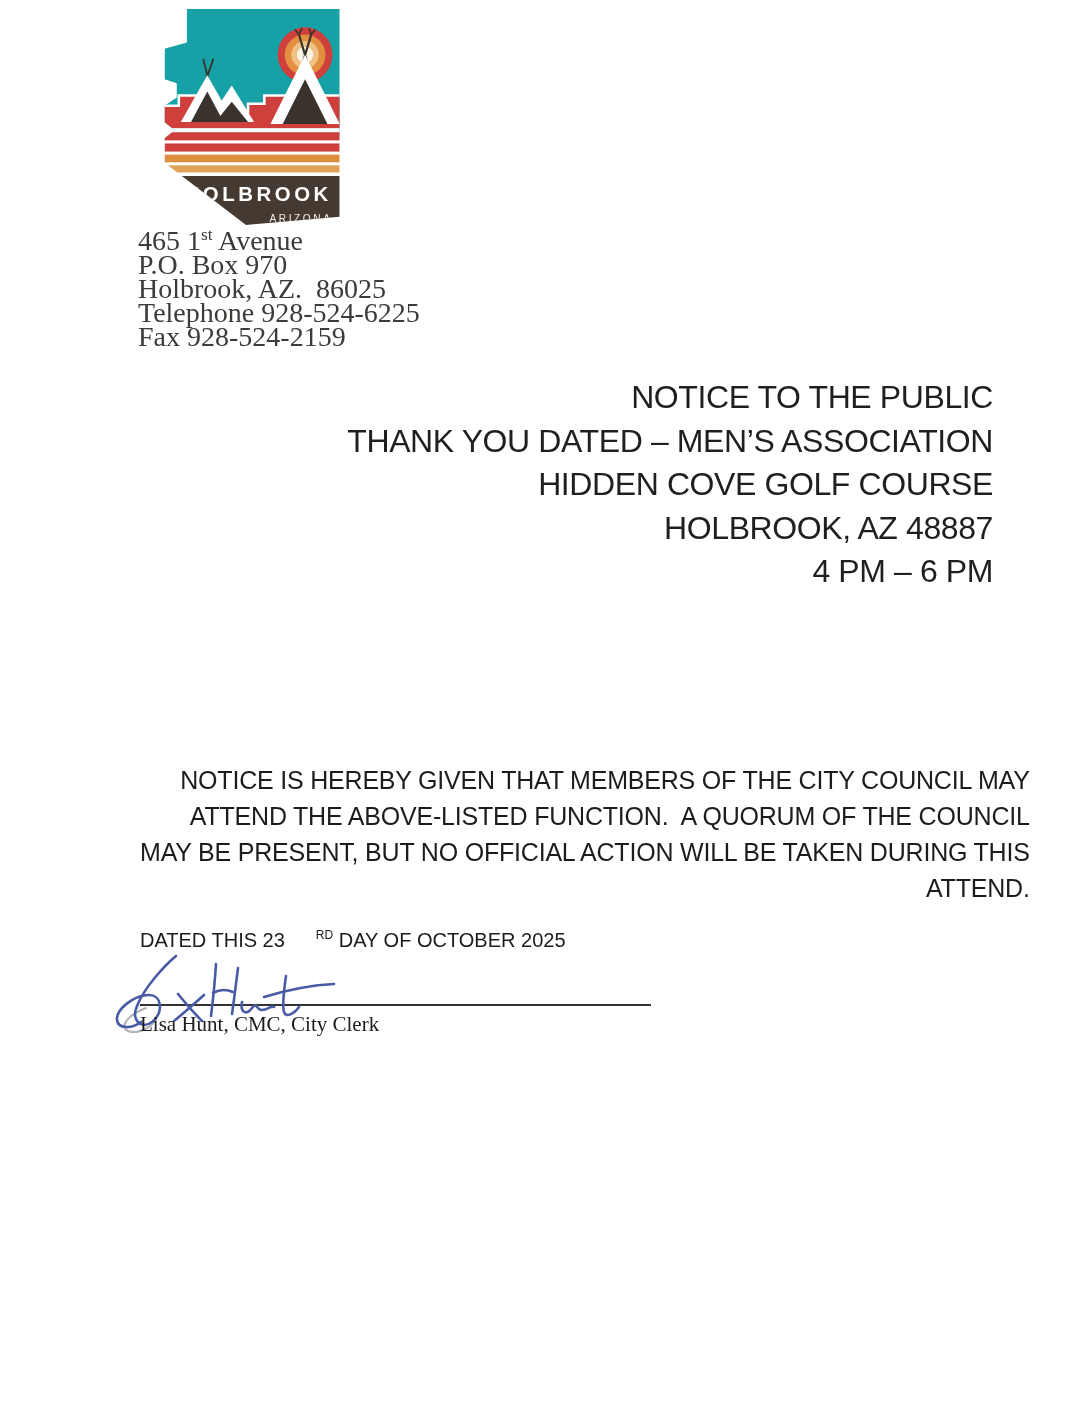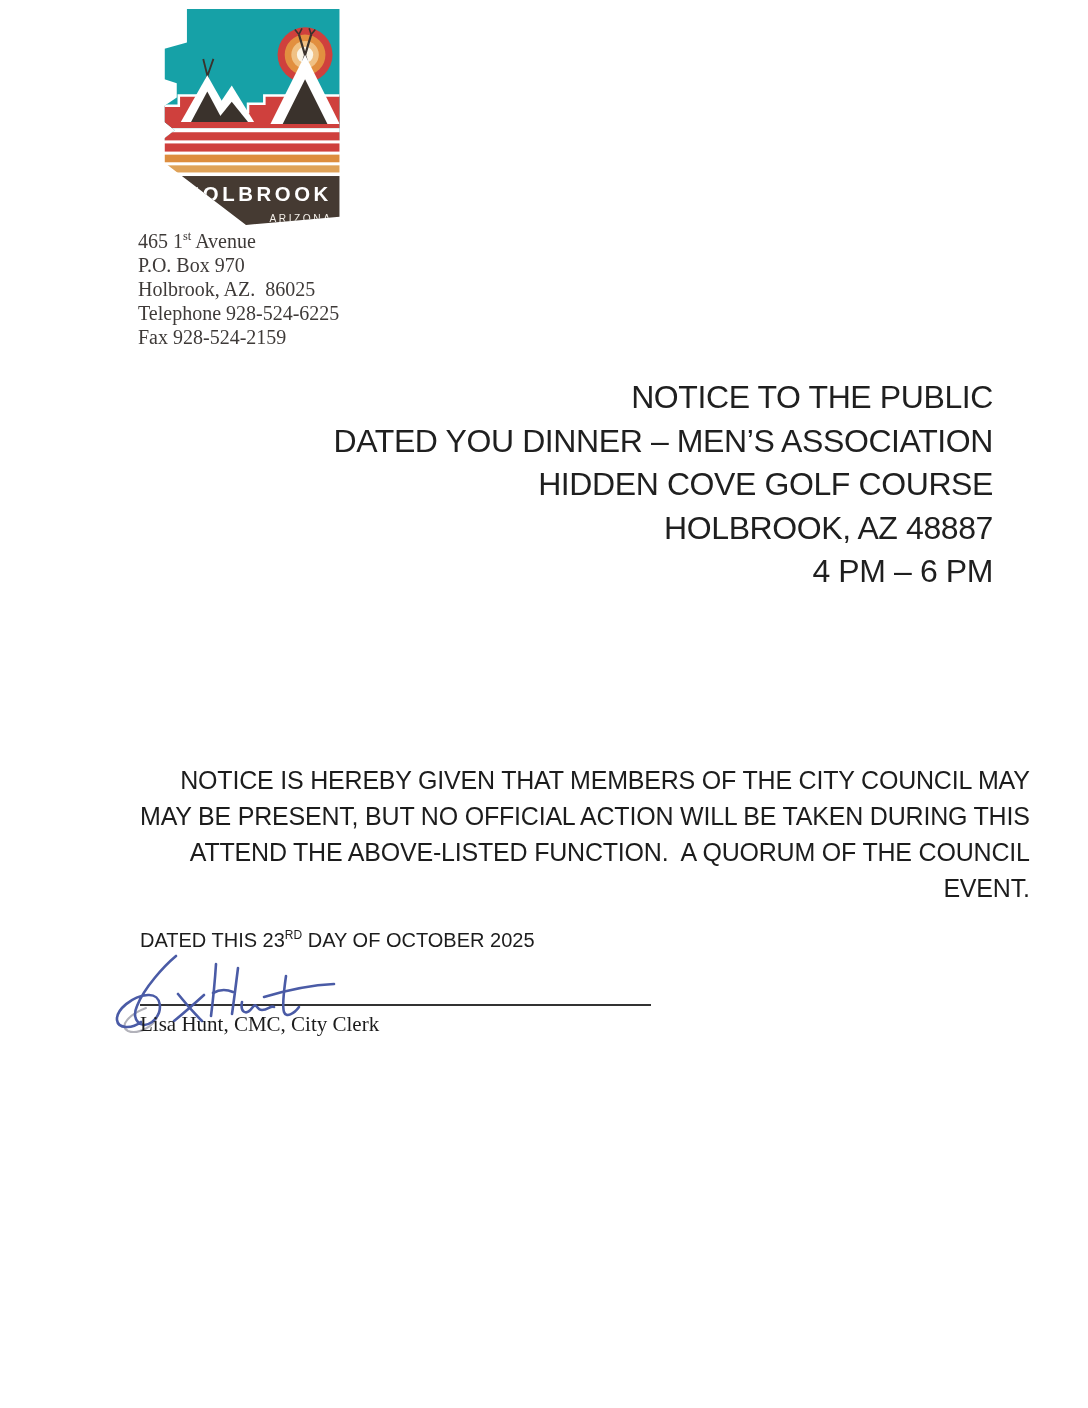--- a/index.html
+++ b/index.html
@@ -4,36 +4,36 @@
 <style>
   html,body{margin:0;padding:0;background:#ffffff;}
   body{width:1088px;height:1408px;position:relative;font-family:"Liberation Sans",sans-serif;overflow:hidden;}
   .page{position:absolute;left:0;top:0;width:1088px;height:1408px;background:#ffffff;}
 
   
   .logo{position:absolute;left:150px;top:8px;width:192px;height:222px;}
 
   
   .letterhead{position:absolute;left:138px;top:229px;font-family:"Liberation Serif",serif;
-              font-size:20px;line-height:24px;color:#3e3a38;}
+              font-size:28px;line-height:24px;color:#3e3a38;}
   .letterhead sup{font-size:0.62em;vertical-align:super;line-height:0;}
 
   
   .title-block{position:absolute;left:140px;top:376px;width:853px;text-align:right;
                font-size:32px;line-height:43.5px;color:#1f1f1f;letter-spacing:-0.4px;}
   .title-block .tline{white-space:nowrap;}
 
   
   .body-par{position:absolute;left:140px;top:762px;font-size:25px;line-height:36px;
             color:#1c1c1c;letter-spacing:-0.2px;text-align:right;}
   .body-par .bline{white-space:nowrap;}
 
   
   .dated{position:absolute;left:140px;top:929px;font-size:20px;color:#1c1c1c;white-space:nowrap;}
-  .dated sup{font-size:0.6em;vertical-align:super;line-height:0;}
+  .dated sup{font-size:0.6em;vertical-align:super;line-height:0;margin-left:31px;}
 
   
   .sig-rule{position:absolute;left:140px;top:1004px;width:511px;height:0;border-top:2px solid #333333;}
   .sig-svg{position:absolute;left:112px;top:950px;width:230px;height:84px;}
   .sig-name{position:absolute;left:140px;top:1012px;font-size:21px;color:#1c1c1c;white-space:nowrap;font-family:Liberation Serif, serif;}
 </style>
 </head>
 <body>
 
 <div class="page">
@@ -88,31 +88,31 @@
   <div class="letterhead">
     <div><span>465 1</span><sup>st</sup><span> Avenue</span></div>
     <div>P.O. Box 970</div>
     <div>Holbrook, AZ.&nbsp; 86025</div>
     <div>Telephone 928-524-6225</div>
     <div>Fax 928-524-2159</div>
   </div>
 
   <div class="title-block">
     <div class="tline">NOTICE TO THE PUBLIC</div>
-    <div class="tline">DATED YOU DINNER – MEN’S ASSOCIATION</div>
+    <div class="tline">THANK YOU DATED – MEN’S ASSOCIATION</div>
     <div class="tline">HIDDEN COVE GOLF COURSE</div>
     <div class="tline">HOLBROOK, AZ 48887</div>
     <div class="tline">4 PM – 6 PM</div>
   </div>
 
   <div class="body-par">
     <div class="bline">NOTICE IS HEREBY GIVEN THAT MEMBERS OF THE CITY COUNCIL MAY</div>
+    <div class="bline">ATTEND THE ABOVE-LISTED FUNCTION.&nbsp; A QUORUM OF THE COUNCIL</div>
     <div class="bline">MAY BE PRESENT, BUT NO OFFICIAL ACTION WILL BE TAKEN DURING THIS</div>
-    <div class="bline">ATTEND THE ABOVE-LISTED FUNCTION.&nbsp; A QUORUM OF THE COUNCIL</div>
-    <div class="bline">EVENT.</div>
+    <div class="bline">ATTEND.</div>
   </div>
 
   <div class="dated"><span>DATED THIS 23</span><sup>RD</sup><span> DAY OF OCTOBER 2025</span></div>
 
   <div class="sig-rule"></div>
   <svg class="sig-svg" viewBox="0 0 230 84" xmlns="http://www.w3.org/2000/svg">
     <path d="M34 58 C18 64 6 76 16 81 C26 85 44 76 46 64" fill="none" stroke="#b2b2ba" stroke-width="2" stroke-linecap="round"></path>
     <g fill="none" stroke-width="2.6" stroke-linecap="round">
       <path d="M64 6 C52 16 32 38 25 56 C19 70 29 80 40 72 C52 62 50 44 36 45 C20 46 4 60 5 70 C6 79 20 79 29 72" stroke="#4a5ba6"></path>
       <path d="M66 44 C74 54 82 63 90 71" stroke="#4a5ba6"></path>

